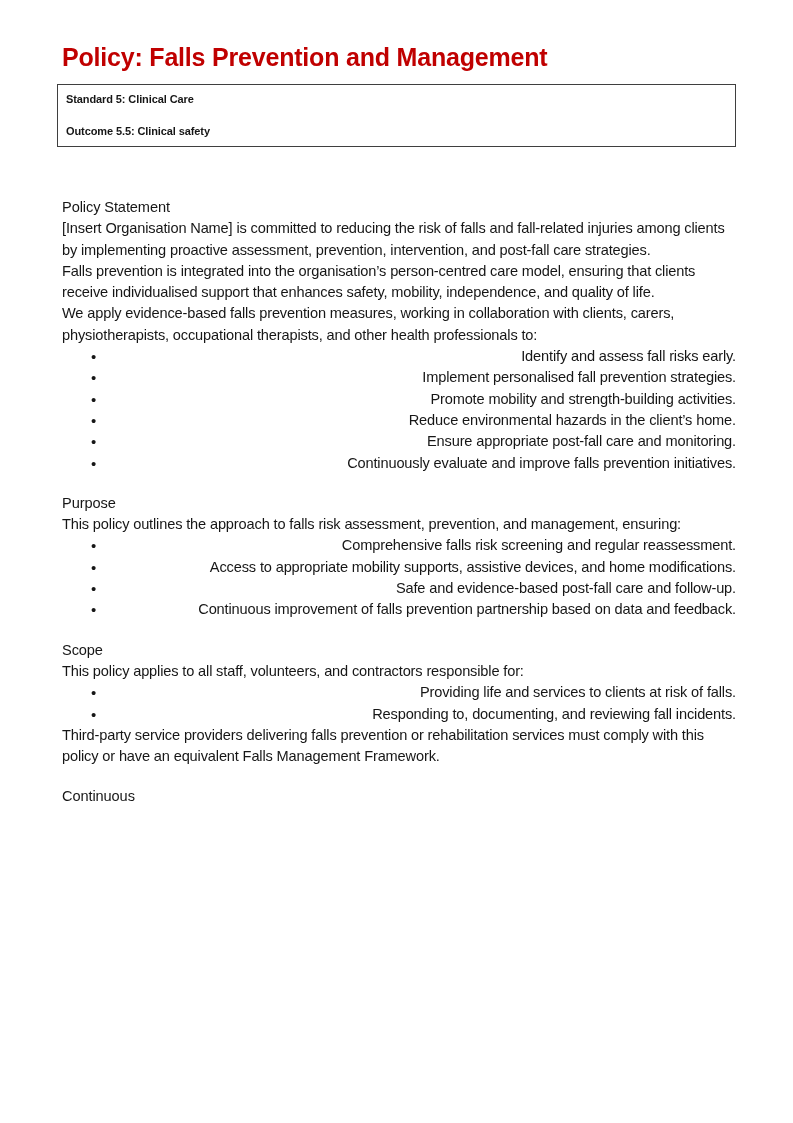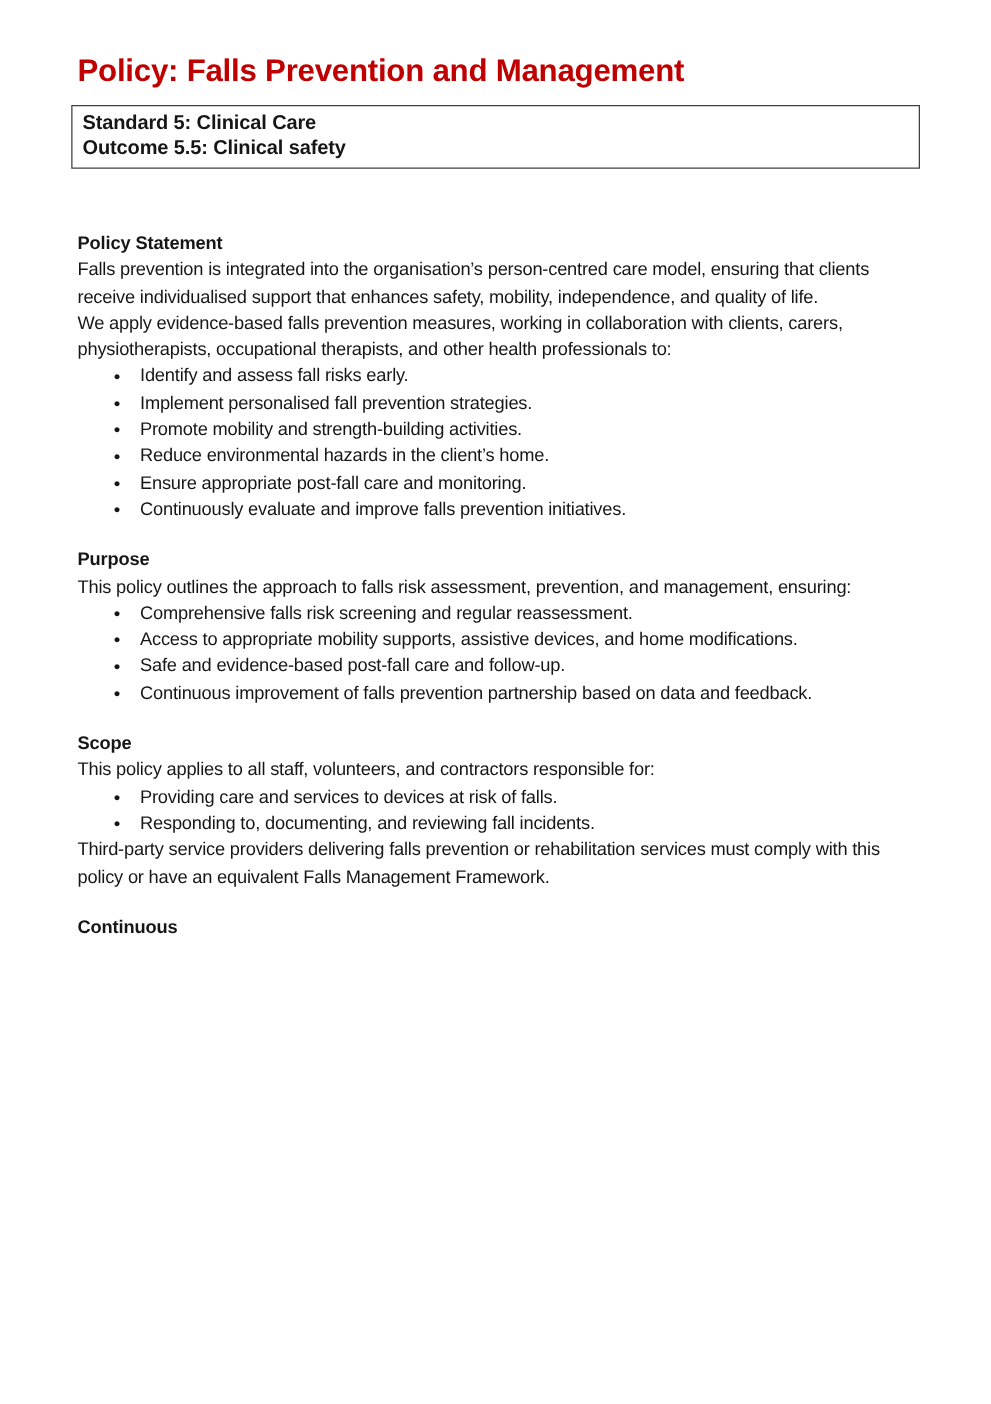--- a/index.html
+++ b/index.html
@@ -28,49 +28,51 @@
   .standard-box {
     box-sizing: border-box;
     margin: 12px 0 0 -5px;
     width: 679px;
     border: 1.5px solid #3f3f3f;
     padding: 4px 8px 5px 8px;
     background: #ffffff;
   }
   .standard-box p {
     margin: 0;
-    font-size: 16px;
+    font-size: 11px;
     line-height: 20px;
     font-weight: 700;
     letter-spacing: -0.1px;
   }
   .standard-box p + p {
+    margin-top: 12px;
   }
   .doc-section { margin: 0; }
   .sec-heading {
     margin: 19px 0 0 0;
     font-size: 14.6px;
     line-height: 21.3px;
-    font-weight: 700;
+    font-weight: 400;
     letter-spacing: -0.1px;
   }
   .doc-section:first-child .sec-heading {
     margin-top: 50px;
   }
   .body-text {
     margin: 0;
     font-size: 14.6px;
     line-height: 21.3px;
     font-weight: 400;
     letter-spacing: -0.15px;
   }
   ul.bullet-list {
     margin: 0;
     padding: 0;
     list-style: none;
+    text-align: right;
   }
   ul.bullet-list li {
     position: relative;
     margin: 0;
     padding: 0 0 0 50px;
     font-size: 14.6px;
     line-height: 21.3px;
     letter-spacing: -0.15px;
   }
   ul.bullet-list li::before {
@@ -90,20 +92,21 @@
   <h1 class="doc-title" style="color: rgb(192, 0, 0);">Policy: Falls Prevention and Management</h1>
 
   <div class="standard-box">
     <p>Standard 5: Clinical Care</p>
     <p>Outcome 5.5: Clinical safety</p>
   </div>
 
   <div>
       <section class="doc-section">
         <h2 class="sec-heading">Policy Statement</h2>
+        <p class="body-text">[Insert Organisation Name] is committed to reducing the risk of falls and fall-related injuries among clients by implementing proactive assessment, prevention, intervention, and post-fall care strategies.</p>
         <p class="body-text">Falls prevention is integrated into the organisation’s person-centred care model, ensuring that clients receive individualised support that enhances safety, mobility, independence, and quality of life.</p>
         <p class="body-text">We apply evidence-based falls prevention measures, working in collaboration with clients, carers, physiotherapists, occupational therapists, and other health professionals to:</p>
         <ul class="bullet-list">
           <li>Identify and assess fall risks early.</li>
           <li>Implement personalised fall prevention strategies.</li>
           <li>Promote mobility and strength-building activities.</li>
           <li>Reduce environmental hazards in the client’s home.</li>
           <li>Ensure appropriate post-fall care and monitoring.</li>
           <li>Continuously evaluate and improve falls prevention initiatives.</li>
         </ul>
@@ -115,21 +118,21 @@
           <li>Comprehensive falls risk screening and regular reassessment.</li>
           <li>Access to appropriate mobility supports, assistive devices, and home modifications.</li>
           <li>Safe and evidence-based post-fall care and follow-up.</li>
           <li>Continuous improvement of falls prevention partnership based on data and feedback.</li>
         </ul>
       </section>
       <section class="doc-section">
         <h2 class="sec-heading">Scope</h2>
         <p class="body-text">This policy applies to all staff, volunteers, and contractors responsible for:</p>
         <ul class="bullet-list">
-          <li>Providing care and services to devices at risk of falls.</li>
+          <li>Providing life and services to clients at risk of falls.</li>
           <li>Responding to, documenting, and reviewing fall incidents.</li>
         </ul>
         <p class="body-text">Third-party service providers delivering falls prevention or rehabilitation services must comply with this policy or have an equivalent Falls Management Framework.</p>
       </section>
       <section class="doc-section">
         <h2 class="sec-heading">Continuous</h2>
       </section>
     </div>
 </div>
 

